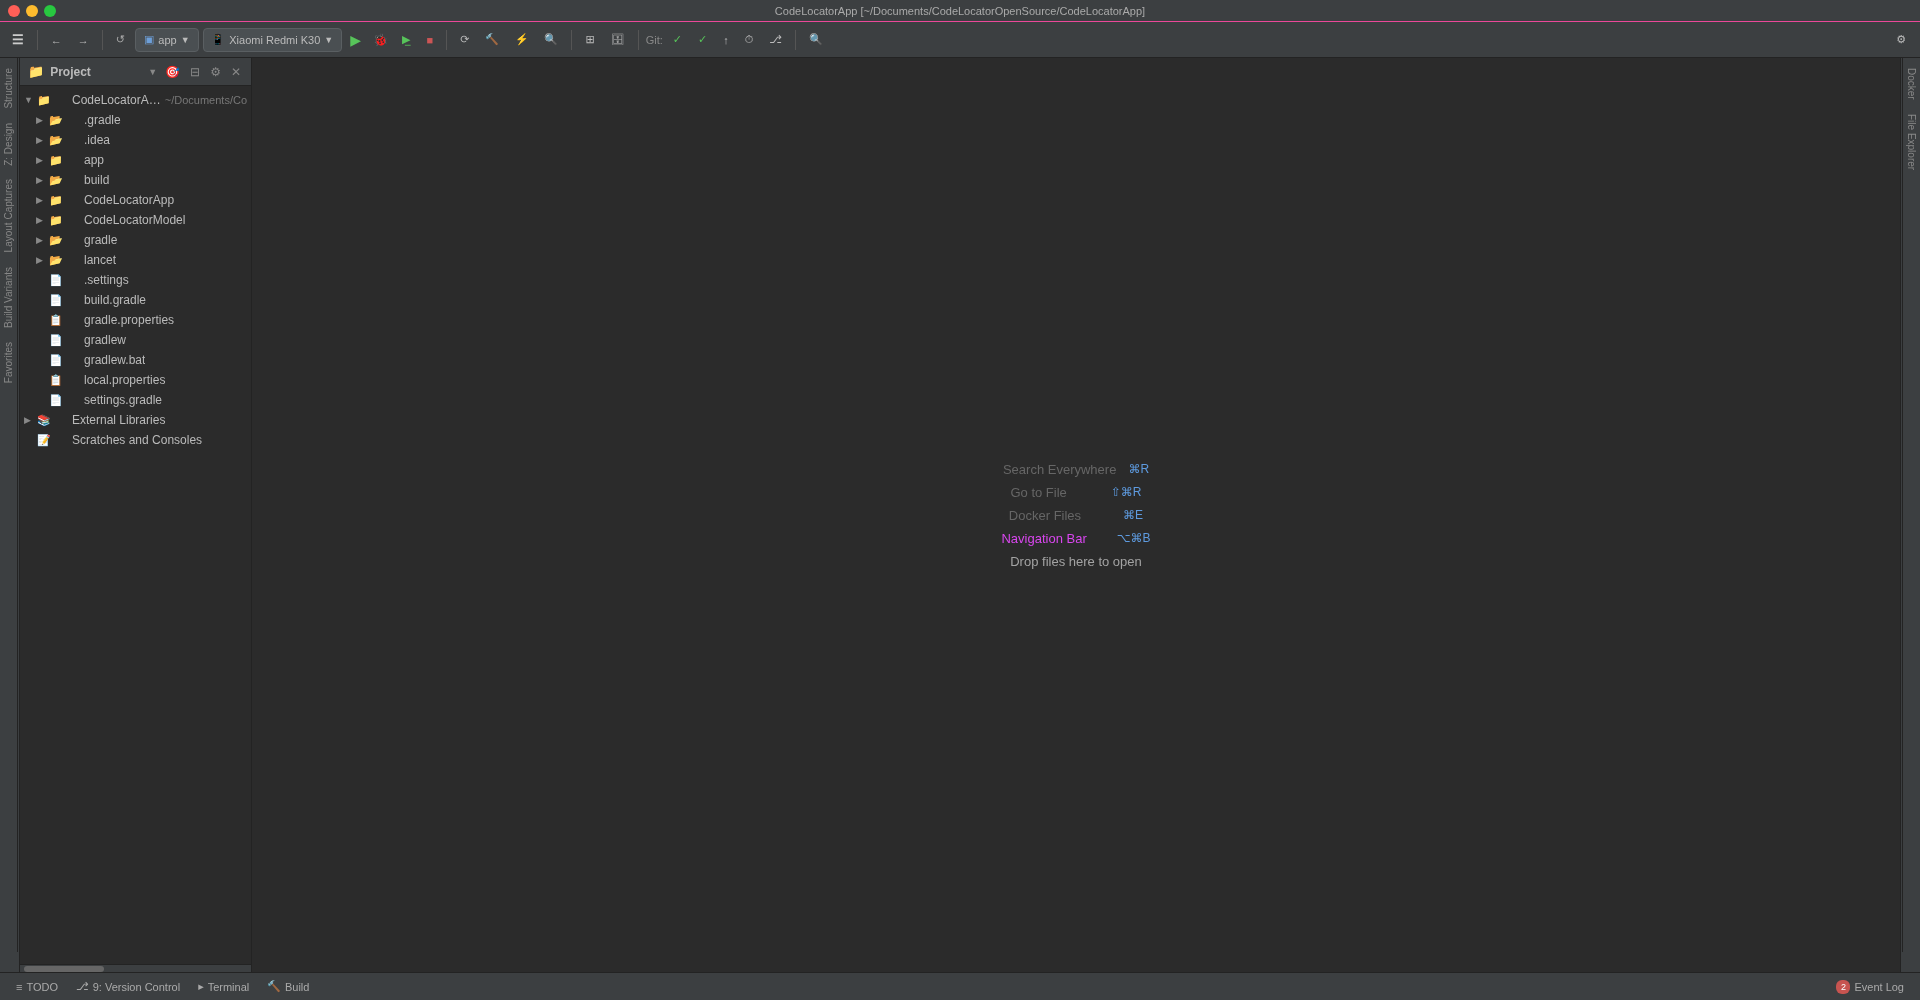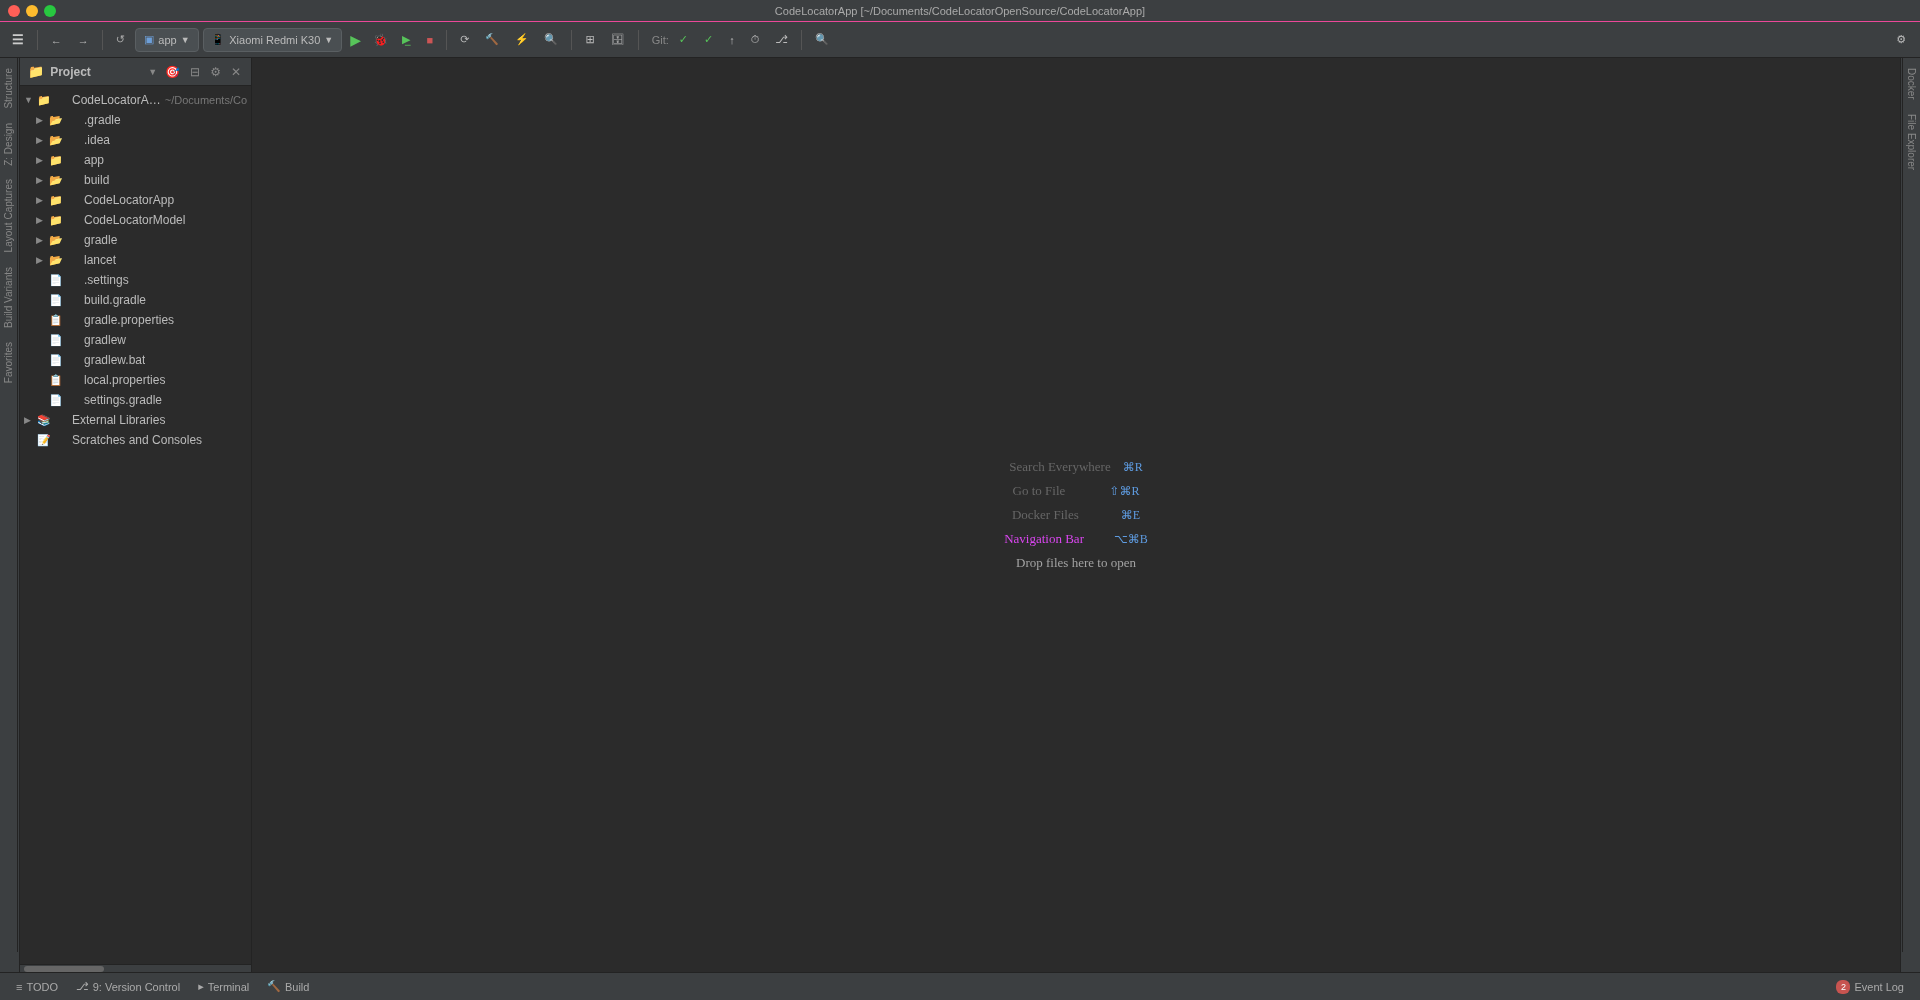--- a/index.html
+++ b/index.html
@@ -109,21 +109,20 @@
       background: transparent;
       border: none;
       color: #5e9be0;
       font-size: 12px;
       cursor: pointer;
       padding: 0 4px;
     }
     .git-label {
       font-size: 11px;
       color: #888;
-      margin-left: 6px;
     }
 
     
     #main-layout {
       display: flex;
       height: calc(1000px - 22px - 36px - 28px);
     }
 
     
     #left-tab-strip {
@@ -236,21 +235,21 @@
       justify-content: center;
       flex-direction: column;
       gap: 8px;
     }
     .editor-hint {
       display: flex;
       align-items: center;
       gap: 12px;
       color: #666;
       font-size: 13px;
-      font-family: Liberation Serif, serif;
+      font-family: Liberation Sans, sans-serif;
     }
     .hint-key {
       color: #5e9be0;
       font-size: 12px;
     }
 
     
     #right-sidebar {
       width: 20px;
       background: #3c3f41;

